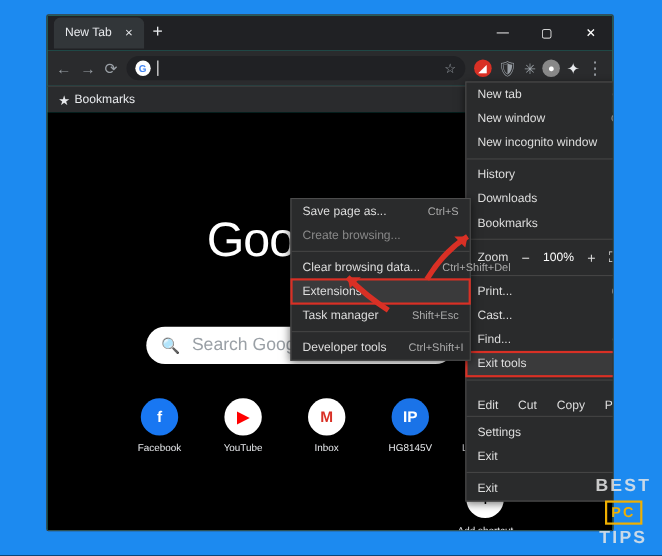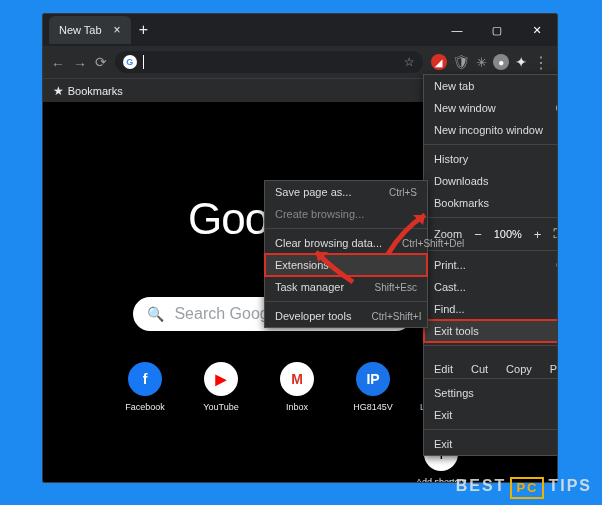--- a/index.html
+++ b/index.html
@@ -78,21 +78,21 @@
 
   .main-menu { top: 60px; left: 380px; width: 172px; }
   .sub-menu { top: 166px; left: 221px; width: 164px; }
 
   
   .arrow-svg { position: absolute; pointer-events: none; }
 
   
   .watermark {
     position: absolute; right: 10px; bottom: 6px; font-size: 16px; letter-spacing: 2px;
-    color: rgba(230,230,230,.85); font-weight: 600; display: flex; gap: 4px;
+    color: rgba(230,230,230,.85); font-weight: 600; display: flex; align-items: center; gap: 4px; flex-direction: column;
   }
   .watermark .pc {
     border: 2px solid #f0b000; padding: 0 4px; color: #f0b000; font-size: 13px; line-height: 18px;
   }
 </style>
 </head>
 <body>
 
 <div class="window">
 

